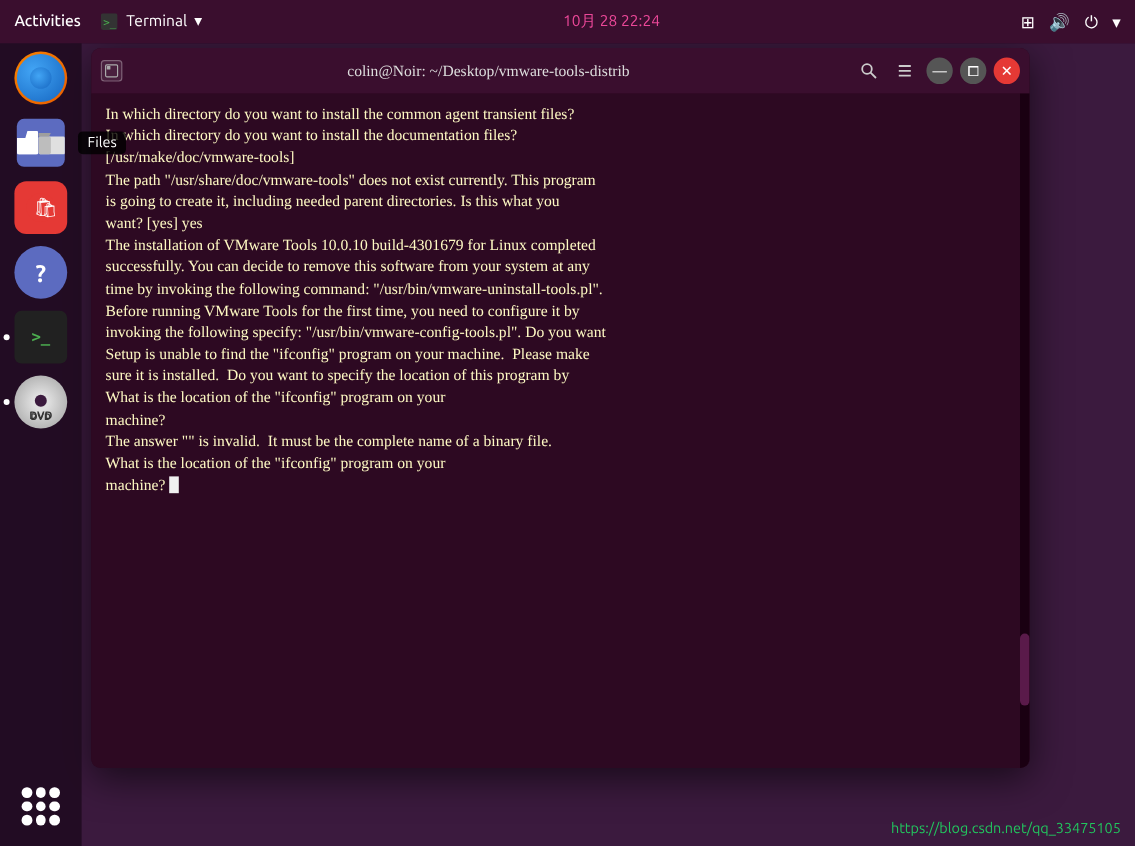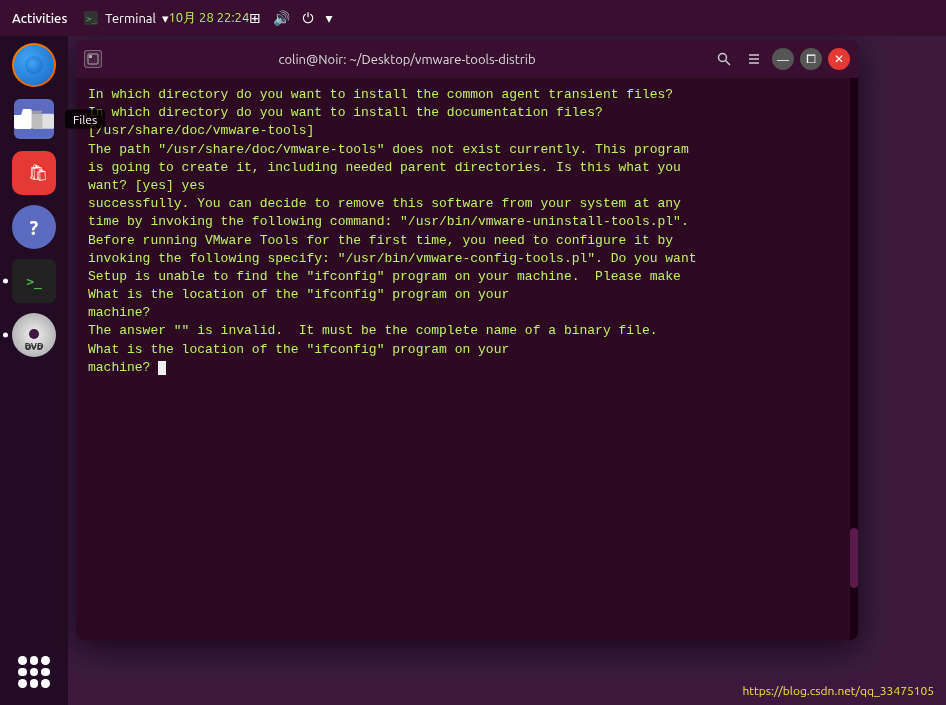--- a/index.html
+++ b/index.html
@@ -12,21 +12,21 @@
       position: relative;
     }
 
     
     #topbar {
       width: 100%;
       height: 36px;
       background: #3a0e2e;
       display: flex;
       align-items: center;
-      justify-content: flex-start;
+      justify-content: space-between;
       padding: 0 12px;
       position: absolute;
       top: 0;
       left: 0;
       z-index: 100;
     }
     #topbar-left {
       display: flex;
       align-items: center;
       gap: 16px;
@@ -45,21 +45,21 @@
       font-size: 13px;
     }
     .topbar-app-icon {
       width: 16px;
       height: 16px;
       display: flex;
       align-items: center;
       justify-content: center;
     }
     #topbar-center {
-      color: #bef264;
+      color: #ec4899;
       font-size: 13px;
     }
     #topbar-right {
       display: flex;
       align-items: center;
       gap: 12px;
     }
     .topbar-icon {
       color: #ffffff;
       font-size: 14px;
@@ -282,20 +282,21 @@
       font-size: 11px;
       color: #ffffff;
       border: 1px solid rgba(255,255,255,0.3);
       background: rgba(255,255,255,0.08);
     }
     .titlebar-center {
       flex: 1;
       text-align: center;
       color: #dddddd;
       font-size: 13px;
+      font-family: Liberation Serif, serif;
     }
     .titlebar-right {
       display: flex;
       align-items: center;
       gap: 6px;
     }
     .titlebar-ctrl {
       width: 22px;
       height: 22px;
       border-radius: 50%;
@@ -322,23 +323,23 @@
       font-size: 14px;
     }
 
     
     #terminal-content {
       width: 100%;
       height: calc(100% - 38px);
       background: #2d0922;
       padding: 8px 12px;
       overflow-y: auto;
-      font-family: Liberation Mono, monospace;
+      font-family: Liberation Serif, serif;
       font-size: 13px;
-      color: #bef264;
+      color: #fef9c3;
       line-height: 1.4;
     }
 
     .term-line {
       white-space: pre-wrap;
       word-break: break-all;
     }
 
     .term-cursor {
       display: inline-block;
@@ -346,21 +347,21 @@
       height: 14px;
       background: #f0f0f0;
       vertical-align: text-bottom;
     }
 
     
     #url-bar {
       position: absolute;
       bottom: 8px;
       right: 12px;
-      color: #fde047;
+      color: #22c55e;
       font-size: 12px;
     }
 
     
     #terminal-content::-webkit-scrollbar {
       width: 8px;
     }
     #terminal-content::-webkit-scrollbar-track {
       background: #1a0012;
     }
@@ -505,33 +506,35 @@
         <div class="titlebar-ctrl ctrl-minimize">—</div>
         <div class="titlebar-ctrl ctrl-maximize">⧠</div>
         <div class="titlebar-ctrl ctrl-close">✕</div>
       </div>
     </div>
 
     <div id="terminal-content">
     <div class="term-line">In which directory do you want to install the common agent transient files?</div>
         <div class="term-line"></div>
         <div class="term-line">In which directory do you want to install the documentation files?</div>
-        <div class="term-line">[/usr/share/doc/vmware-tools]</div>
+        <div class="term-line">[/usr/make/doc/vmware-tools]</div>
         <div class="term-line"></div>
         <div class="term-line">The path "/usr/share/doc/vmware-tools" does not exist currently. This program</div>
         <div class="term-line">is going to create it, including needed parent directories. Is this what you</div>
         <div class="term-line">want? [yes] yes</div>
         <div class="term-line"></div>
+        <div class="term-line">The installation of VMware Tools 10.0.10 build-4301679 for Linux completed</div>
         <div class="term-line">successfully. You can decide to remove this software from your system at any</div>
         <div class="term-line">time by invoking the following command: "/usr/bin/vmware-uninstall-tools.pl".</div>
         <div class="term-line"></div>
         <div class="term-line">Before running VMware Tools for the first time, you need to configure it by</div>
         <div class="term-line">invoking the following specify: "/usr/bin/vmware-config-tools.pl". Do you want</div>
         <div class="term-line"></div>
         <div class="term-line">Setup is unable to find the "ifconfig" program on your machine.  Please make</div>
+        <div class="term-line">sure it is installed.  Do you want to specify the location of this program by</div>
         <div class="term-line"></div>
         <div class="term-line">What is the location of the "ifconfig" program on your</div>
         <div class="term-line">machine?</div>
         <div class="term-line"></div>
         <div class="term-line">The answer "" is invalid.  It must be the complete name of a binary file.</div>
         <div class="term-line"></div>
         <div class="term-line">What is the location of the "ifconfig" program on your</div>
         <div class="term-line">machine? <span class="term-cursor"></span></div>
       </div>
 

